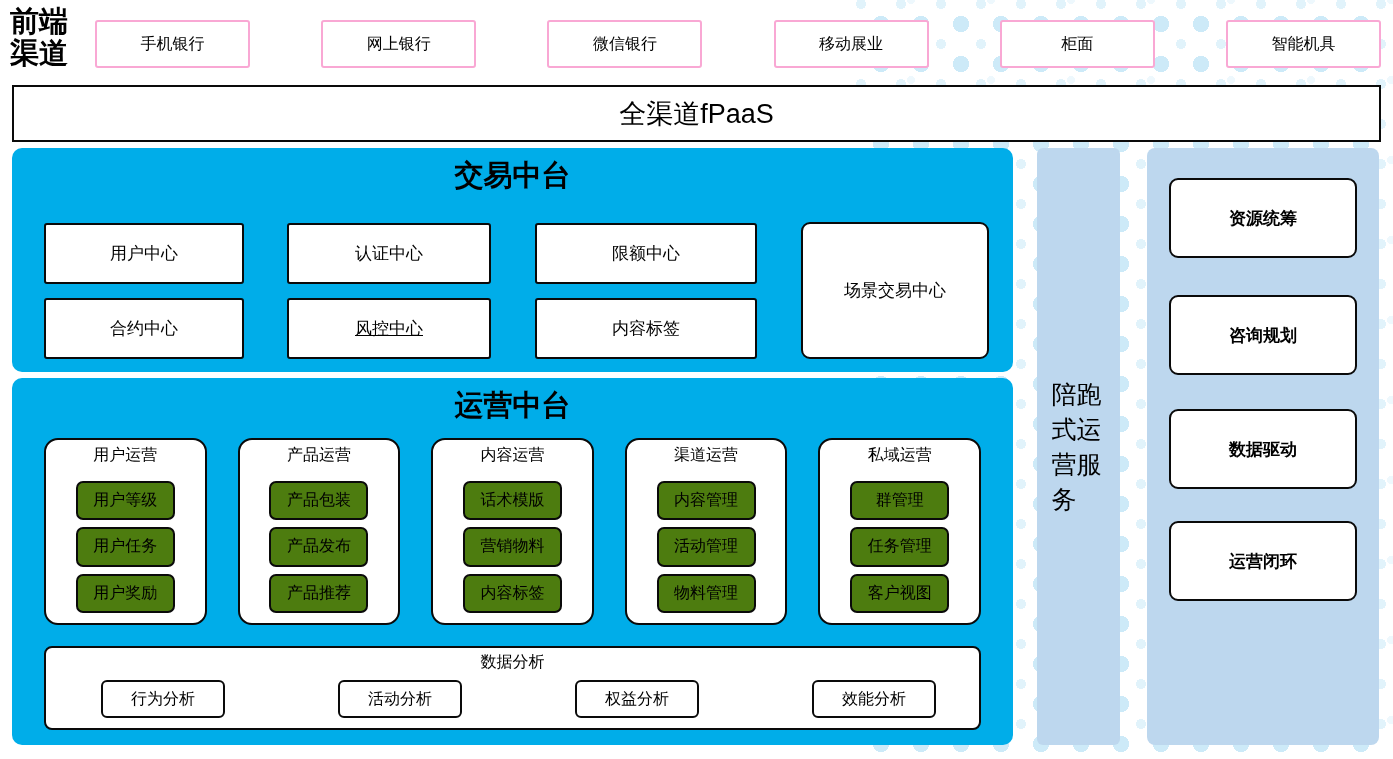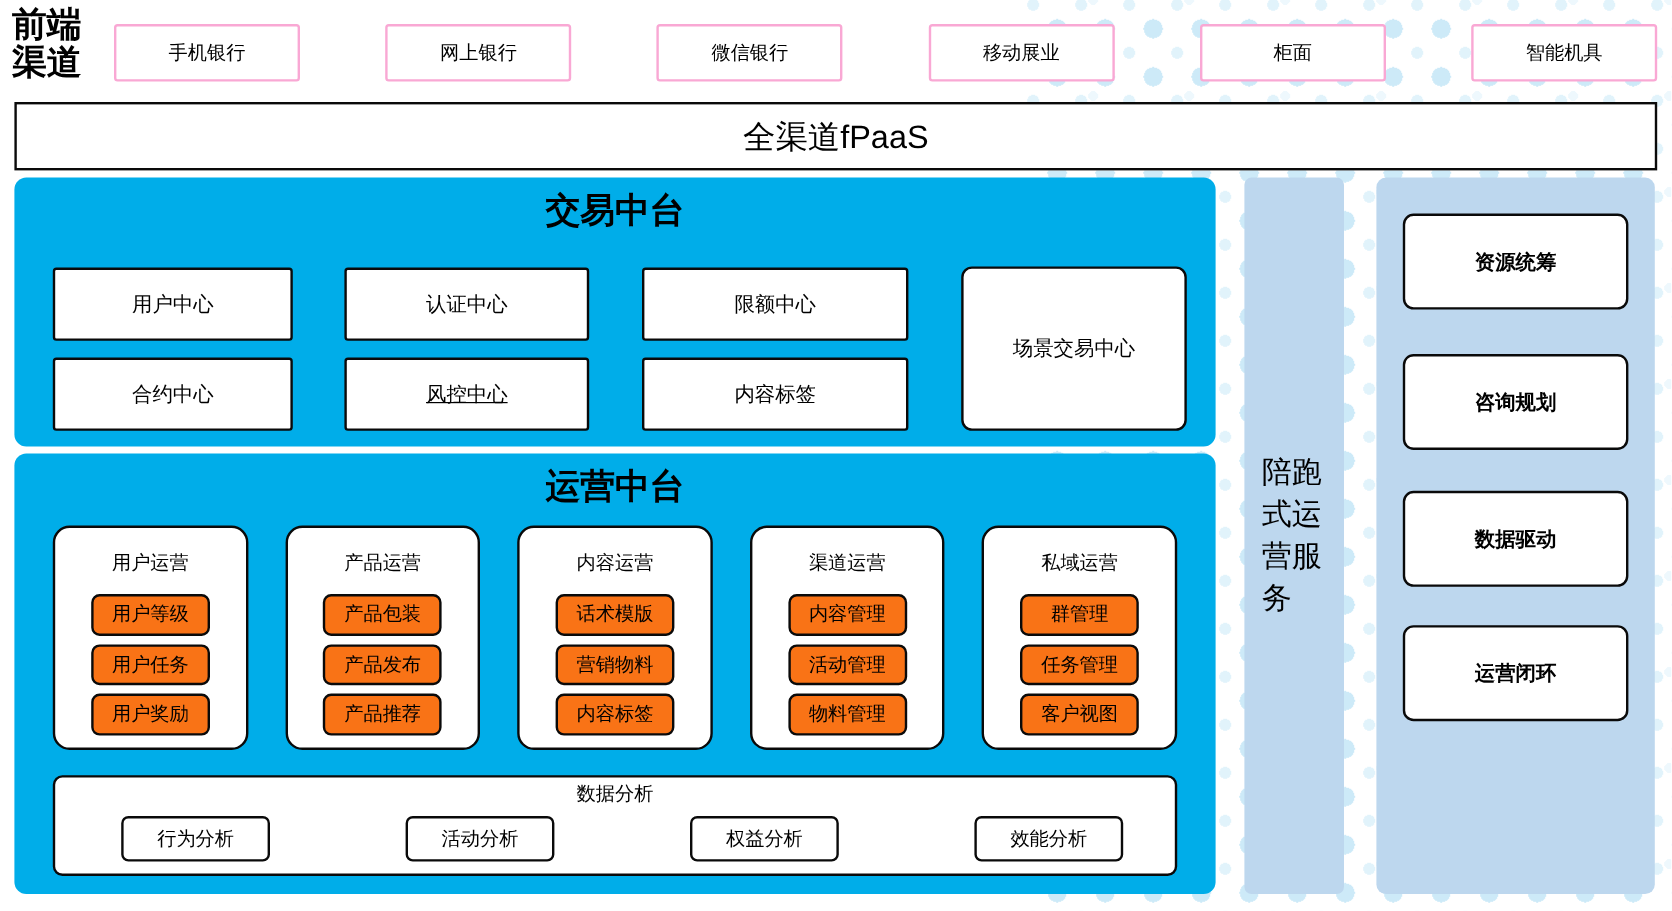--- a/index.html
+++ b/index.html
@@ -34,22 +34,22 @@
     font-family:"Liberation Serif","DejaVu Serif",serif;font-weight:bold;font-size:29px;}
   .trans-block{left:12px;top:148px;width:1001px;height:224px;}
   .wbox{position:absolute;background:#fff;border:2px solid #0a0a0a;border-radius:3px;
     display:flex;align-items:center;justify-content:center;font-size:17px;}
   .scenario{border-radius:9px;}
 
   .ops-block{left:12px;top:378px;width:1001px;height:367px;}
   .cols{position:absolute;left:32px;top:60px;width:937px;display:flex;gap:31px;}
   .op-col{flex:1;height:187px;background:#fff;border:2px solid #0a0a0a;border-radius:14px;
     display:flex;flex-direction:column;align-items:center;box-sizing:border-box;padding:5px 0 10px;}
-  .op-col-title{font-size:16px;margin-bottom:8px;margin-top:14px;}
-  .op-item{width:99px;height:40px;margin-top:7px;background:#f97316;border:2px solid #0a0a0a;border-radius:7px;
+  .op-col-title{font-size:16px;margin-bottom:8px;}
+  .op-item{width:99px;height:40px;margin-top:7px;background:#4d7c0f;border:2px solid #0a0a0a;border-radius:7px;
     display:flex;align-items:center;justify-content:center;font-size:16px;box-sizing:border-box;}
   .analysis{position:absolute;left:32px;top:268px;width:937px;height:84px;background:#fff;
     border:2px solid #0a0a0a;border-radius:8px;box-sizing:border-box;padding-left:48px;}
   .analysis-title{position:absolute;left:0;right:0;top:4px;text-align:center;font-size:16px;}
   .analysis-row{position:absolute;left:55px;right:43px;top:32px;display:flex;justify-content:space-between;}
   .analysis-box{width:124px;height:38px;background:#fff;border:2px solid #0a0a0a;border-radius:6px;
     display:flex;align-items:center;justify-content:center;font-size:16px;box-sizing:border-box;}
 
   
   .side-bar{left:1037px;top:148px;width:83px;height:597px;background:#bdd7ee;border-radius:6px;

